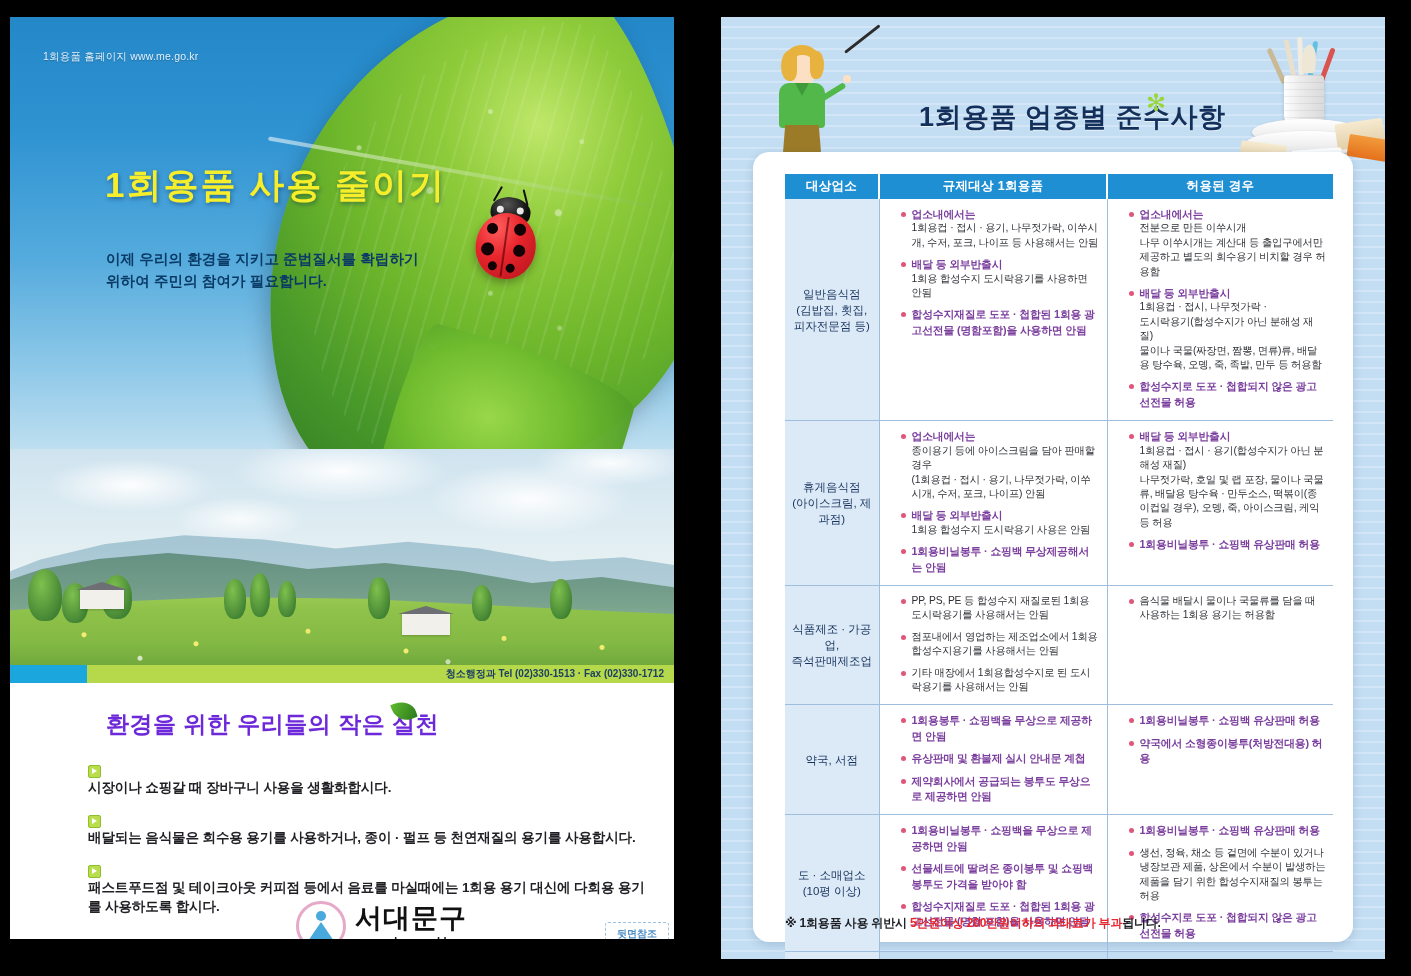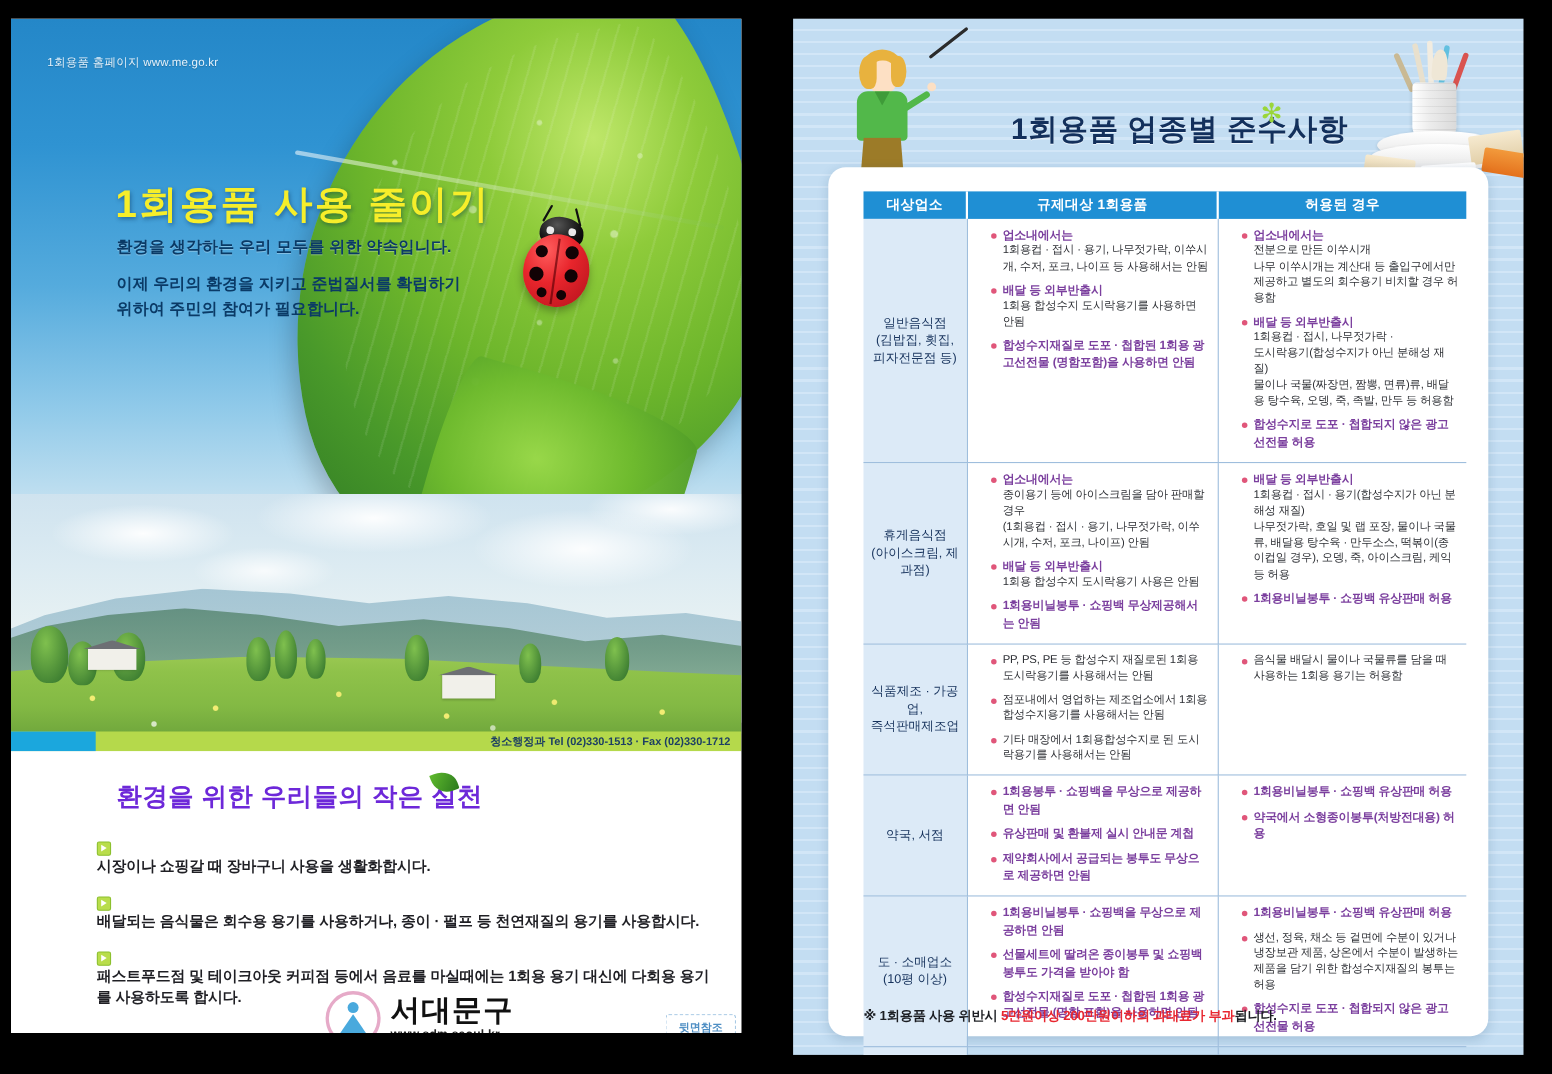--- a/index.html
+++ b/index.html
@@ -233,21 +233,20 @@
     <div class="lb-dot" style="left:11px;top:30px;width:11px;height:11px;"></div>
     <div class="lb-dot" style="left:38px;top:27px;width:12px;height:12px;"></div>
     <div class="lb-dot" style="left:8px;top:50px;width:13px;height:13px;"></div>
     <div class="lb-dot" style="left:40px;top:48px;width:12px;height:12px;"></div>
     <div class="lb-dot" style="left:17px;top:68px;width:9px;height:9px;"></div>
     <div class="lb-dot" style="left:35px;top:68px;width:9px;height:9px;"></div>
   </div>
 
   <div class="site-url">1회용품 홈페이지 www.me.go.kr</div>
   <div class="headline">1회용품 사용 줄이기</div>
-  <div class="sub1">환경을 생각하는 우리 모두를 위한 약속입니다.</div>
   <div class="sub2">이제 우리의 환경을 지키고 준법질서를 확립하기 위하여 주민의 참여가 필요합니다.</div>
 
   <div class="landscape">
     <div class="ls-sky"></div>
     <div class="clouds"></div>
     <div class="mtn-far"></div>
     <div class="mtn-mid"></div>
     <div class="meadow"></div>
     <div class="tree" style="left:18px;top:120px;width:34px;height:52px;"></div>
     <div class="tree" style="left:52px;top:134px;width:26px;height:40px;"></div>

